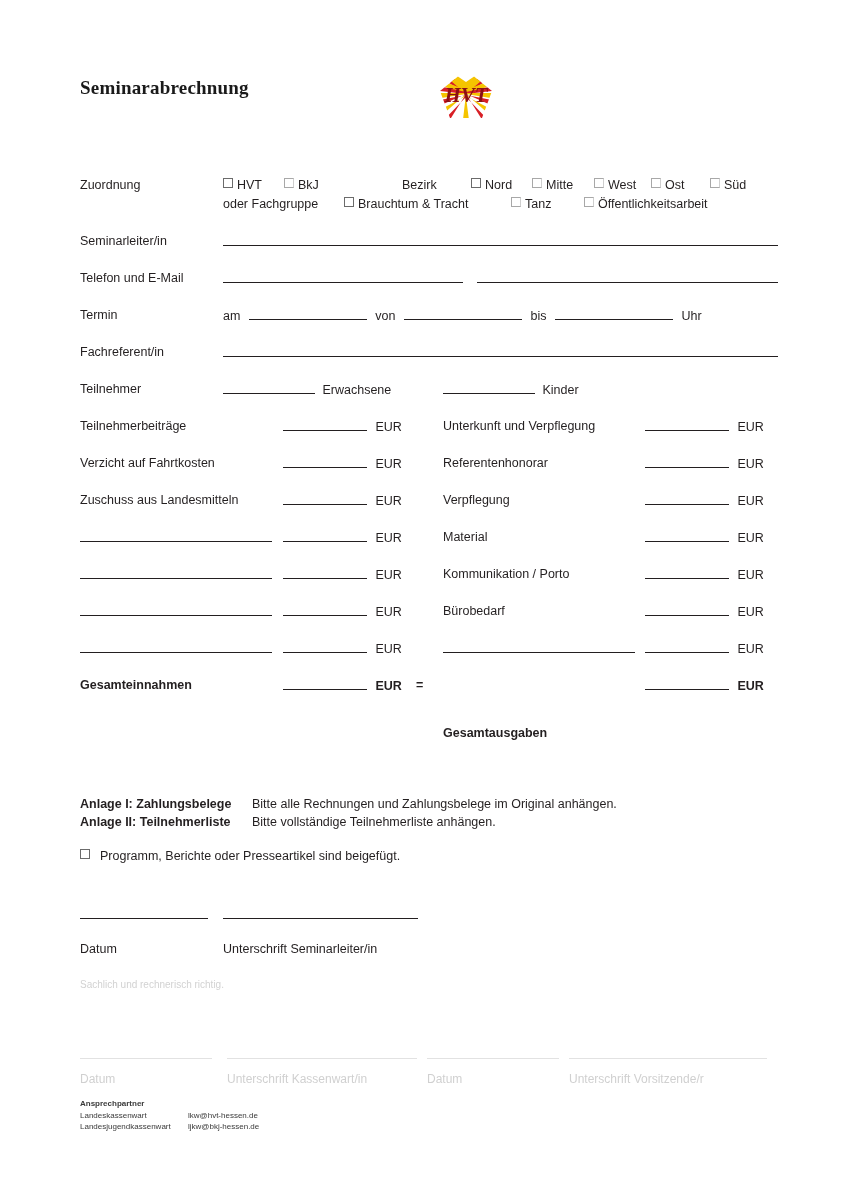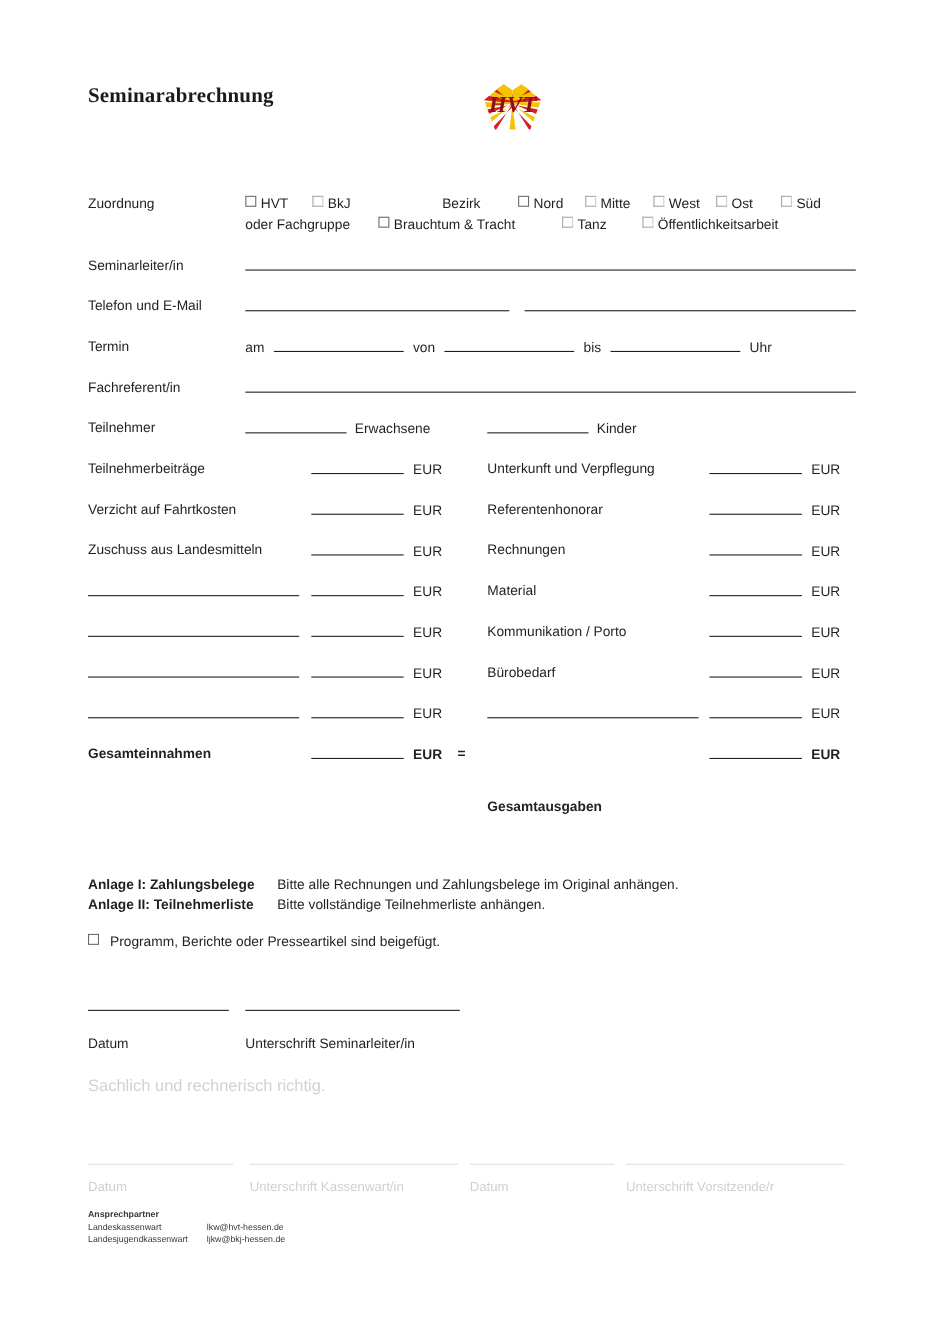--- a/index.html
+++ b/index.html
@@ -129,21 +129,21 @@
   .sig1 .line {
     position: absolute;
     border-bottom: 1.4px solid #231f20;
   }
   .sig1 .cap { position: absolute; top: 24px; white-space: nowrap; }
 
   .note-gray {
     position: absolute;
     left: 80px;
     top: 979px;
-    font-size: 15px;
+    font-size: 10px;
     color: #d2d2d2;
   }
 
   
   .sig2 {
     position: absolute;
     left: 80px;
     top: 1058px;
     font-size: 12px;
   }
@@ -329,21 +329,21 @@
         <span style="margin-left:5px;">EUR</span>
       </span>
     </div>
 
     <div class="row" style="height:37px;">
       <span class="label">Zuschuss aus Landesmitteln</span>
       <span class="cell" style="left:203px;">
         <span class="rule" style="width:84px;"></span>
         <span style="margin-left:5px;">EUR</span>
       </span>
-      <span class="cell" style="left:363px;">Rechnungen</span>
+      <span class="cell" style="left:363px;">Verpflegung</span>
       <span class="cell" style="left:565px;">
         <span class="rule" style="width:84px;"></span>
         <span style="margin-left:5px;">EUR</span>
       </span>
     </div>
 
     <div class="row" style="height:37px;">
       <span class="label">
         <span class="rule" style="width:192px;"></span>
       </span>

